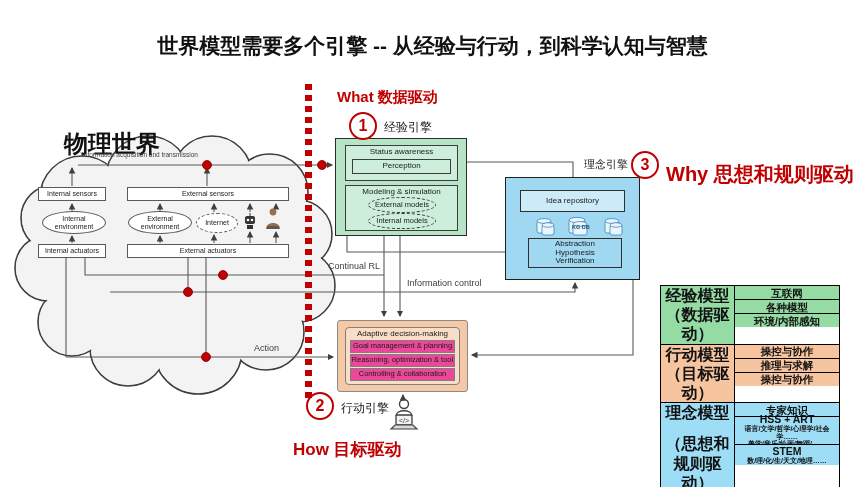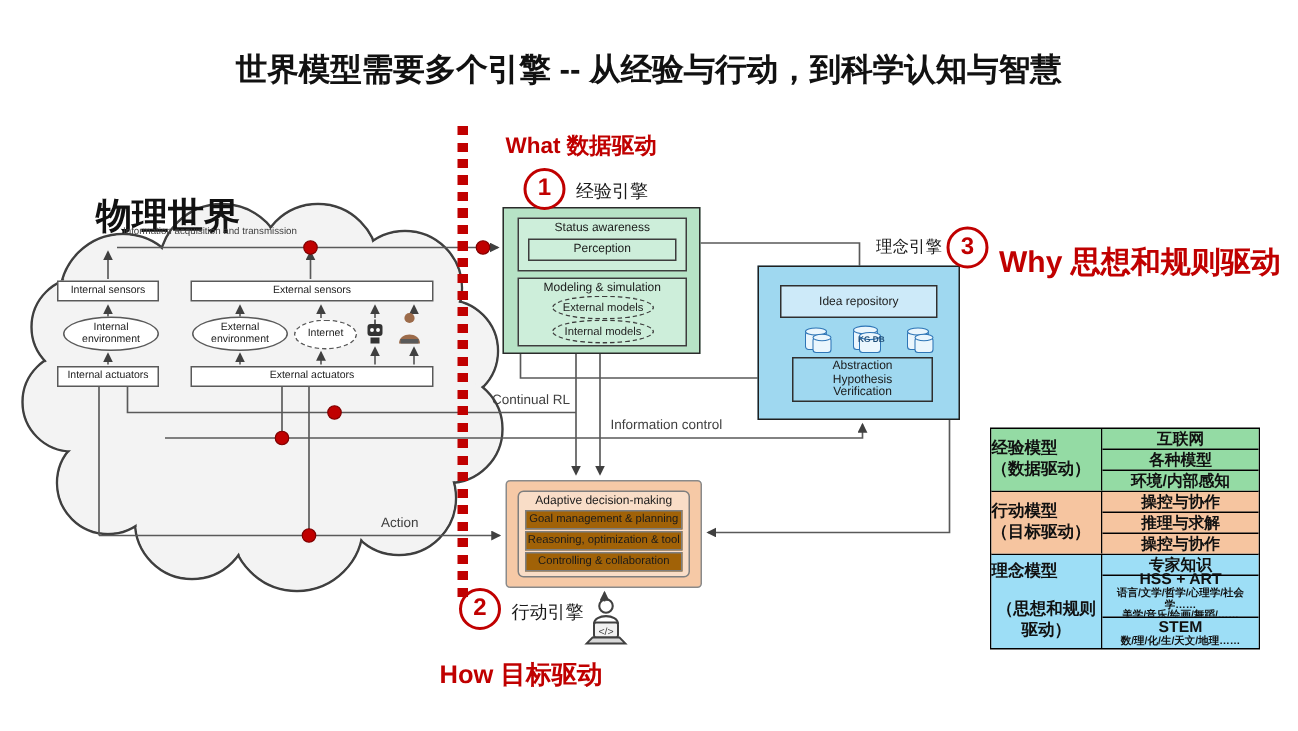--- a/index.html
+++ b/index.html
@@ -11,29 +11,29 @@
              display:flex;align-items:center;justify-content:center;background:#fff0;}
   .smallbox{background:#ffffff;border:1px solid #595959;font-size:7px;color:#222;
             display:flex;align-items:center;justify-content:center;text-align:center;line-height:1.05;}
   .ell{border-radius:50%;}
   .gbox{background:#b7e3c6;border:1.6px solid #2b2b2b;}
   .ginner{background:#cdeeda;border:1px solid #3d3d3d;}
   .bbox{background:#9fd8f0;border:1.6px solid #1f1f1f;}
   .binner{background:#cdeaf9;border:1px solid #2f2f2f;}
   .obox{background:#f6c9a6;border:1.6px solid #8a8a8a;}
   .oinner{background:#f9ddc7;border:1px solid #7f7f7f;border-radius:4px;}
-  .orow{background:#a16207;border:1px solid #7f7f7f;}
+  .orow{background:#ec4899;border:1px solid #7f7f7f;}
   .boxlbl{font-size:8px;color:#1a1a1a;text-align:center;line-height:1.1;}
   .flowlbl{font-size:9px;color:#404040;}
   .dashline{background:repeating-linear-gradient(180deg,#c00000 0px,#c00000 6px,transparent 6px,transparent 11px);}
   .tbl{border:1.4px solid #000;}
   .sect{display:flex;border-top:1px solid #000;}
   .sect:first-child{border-top:none;}
   .sect-h{width:73px;border-right:1px solid #000;display:flex;flex-direction:column;justify-content:center;
-          align-items:flex-start;text-align:center;font-weight:bold;font-size:11px;line-height:1.2;color:#111;}
+          align-items:center;text-align:center;font-weight:bold;font-size:16px;line-height:1.2;color:#111;}
   .sect-rows{flex:1;display:flex;flex-direction:column;}
   .trow{border-top:1px solid #000;text-align:center;font-weight:bold;color:#111;font-size:10.5px;
         display:flex;flex-direction:column;justify-content:center;line-height:12px;}
   .trow:first-child{border-top:none;}
   .trow .sub{font-weight:bold;font-size:7px;line-height:7.5px;white-space:pre-line;}
   .dashell{border:1px dashed #3d3d3d;border-radius:50%;background:#cdeeda;font-size:7.5px;color:#222;
            display:flex;align-items:center;justify-content:center;text-align:center;line-height:1.05;}
 </style>
 </head>
 <body>

